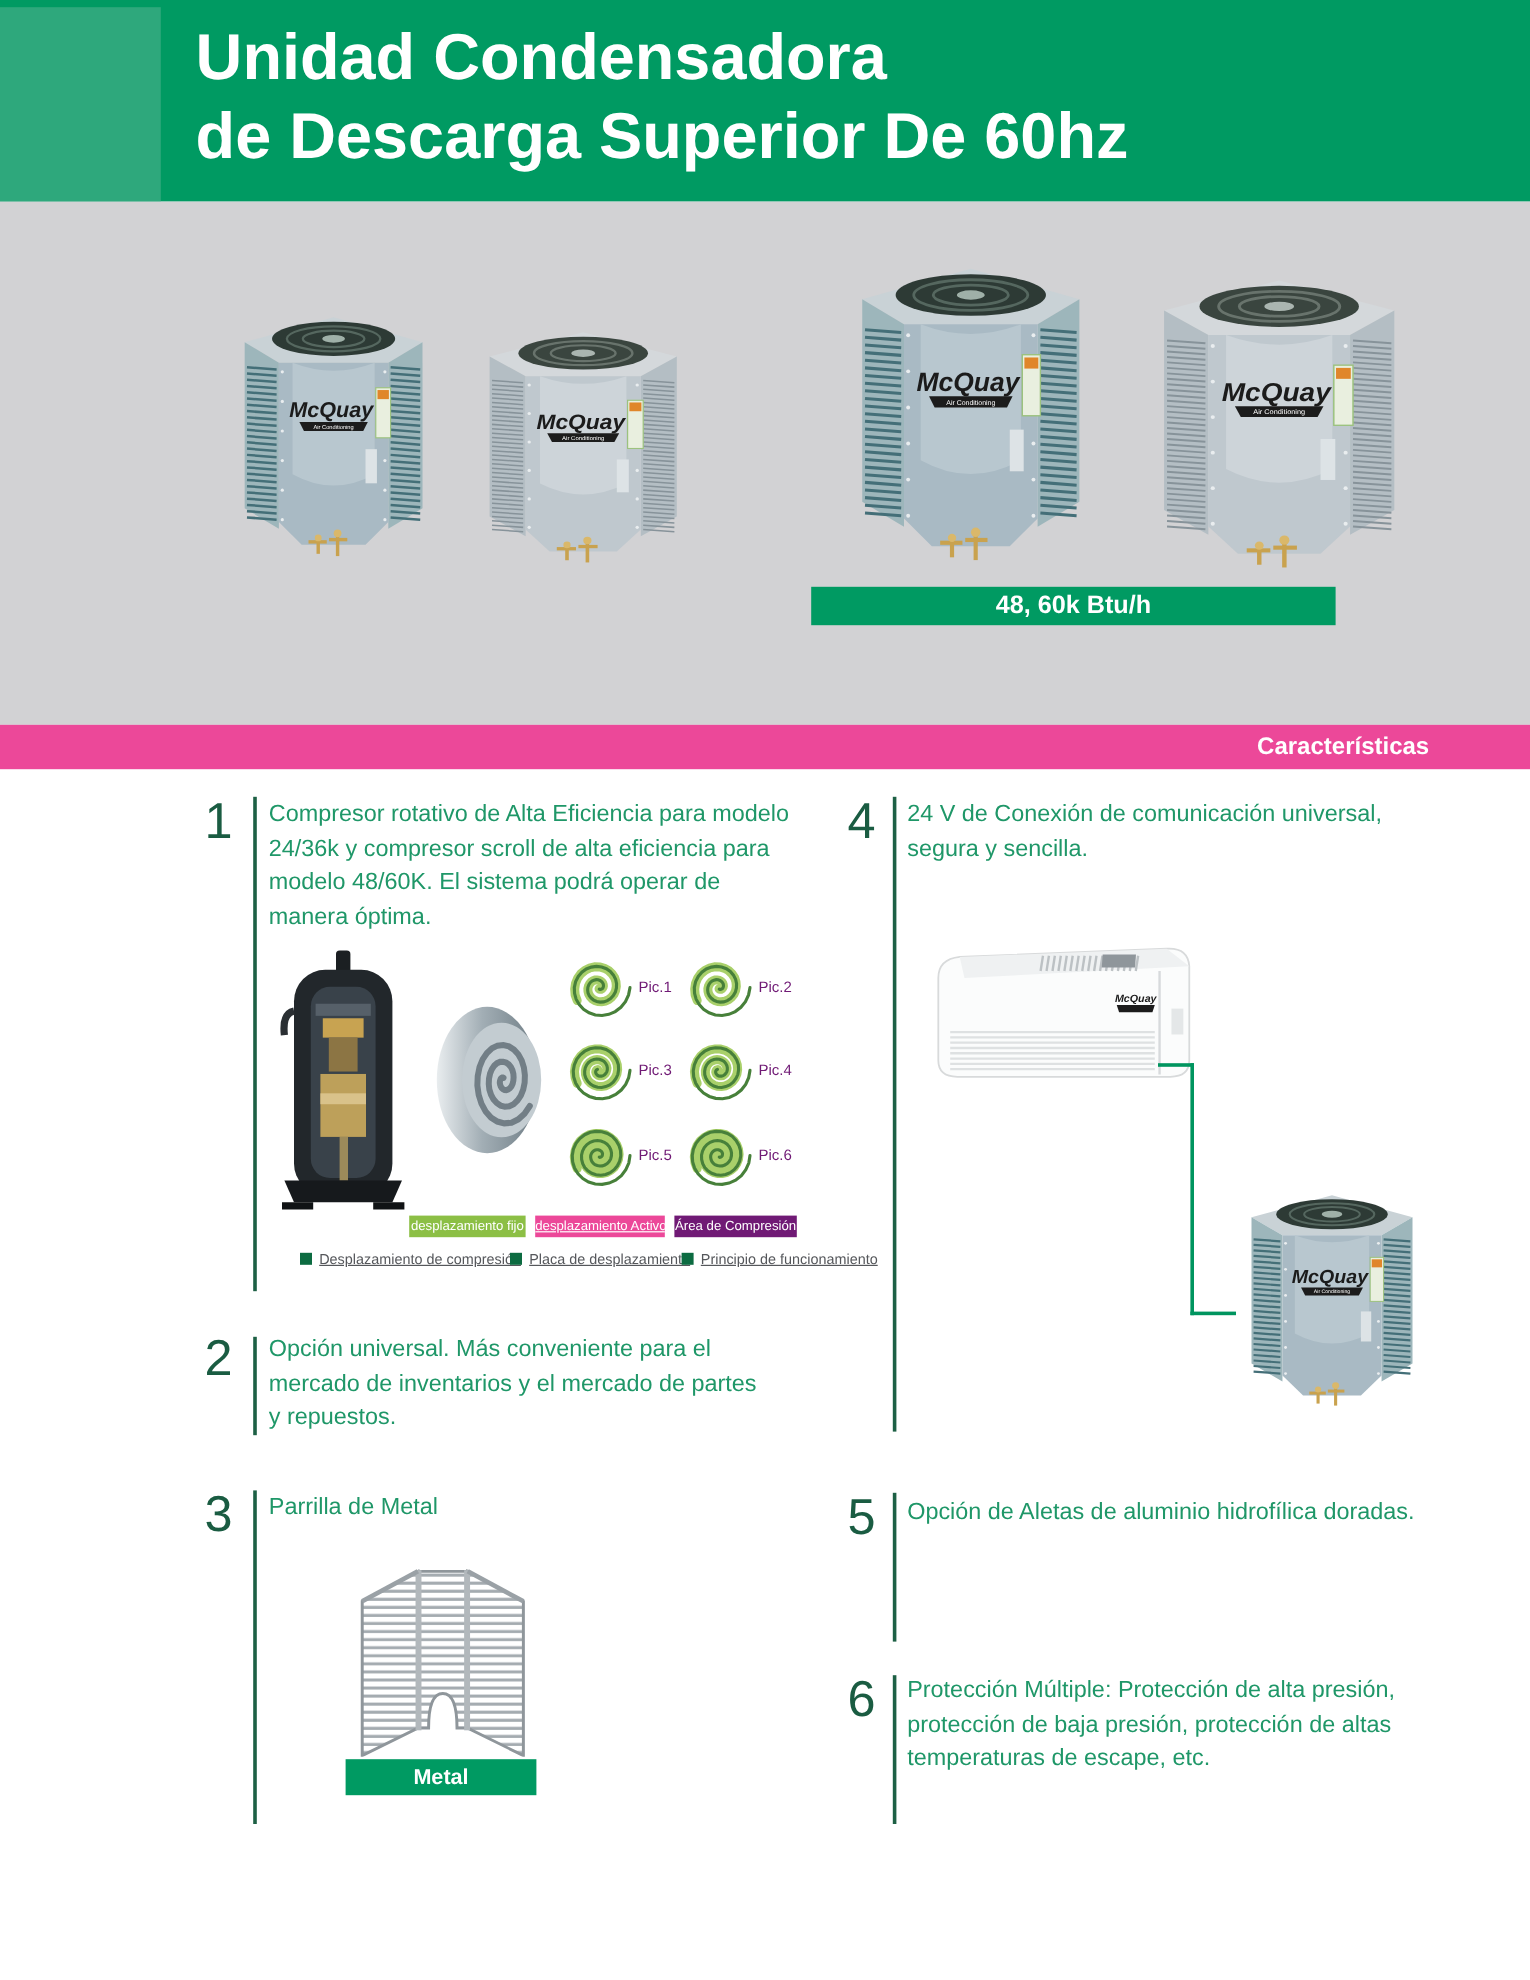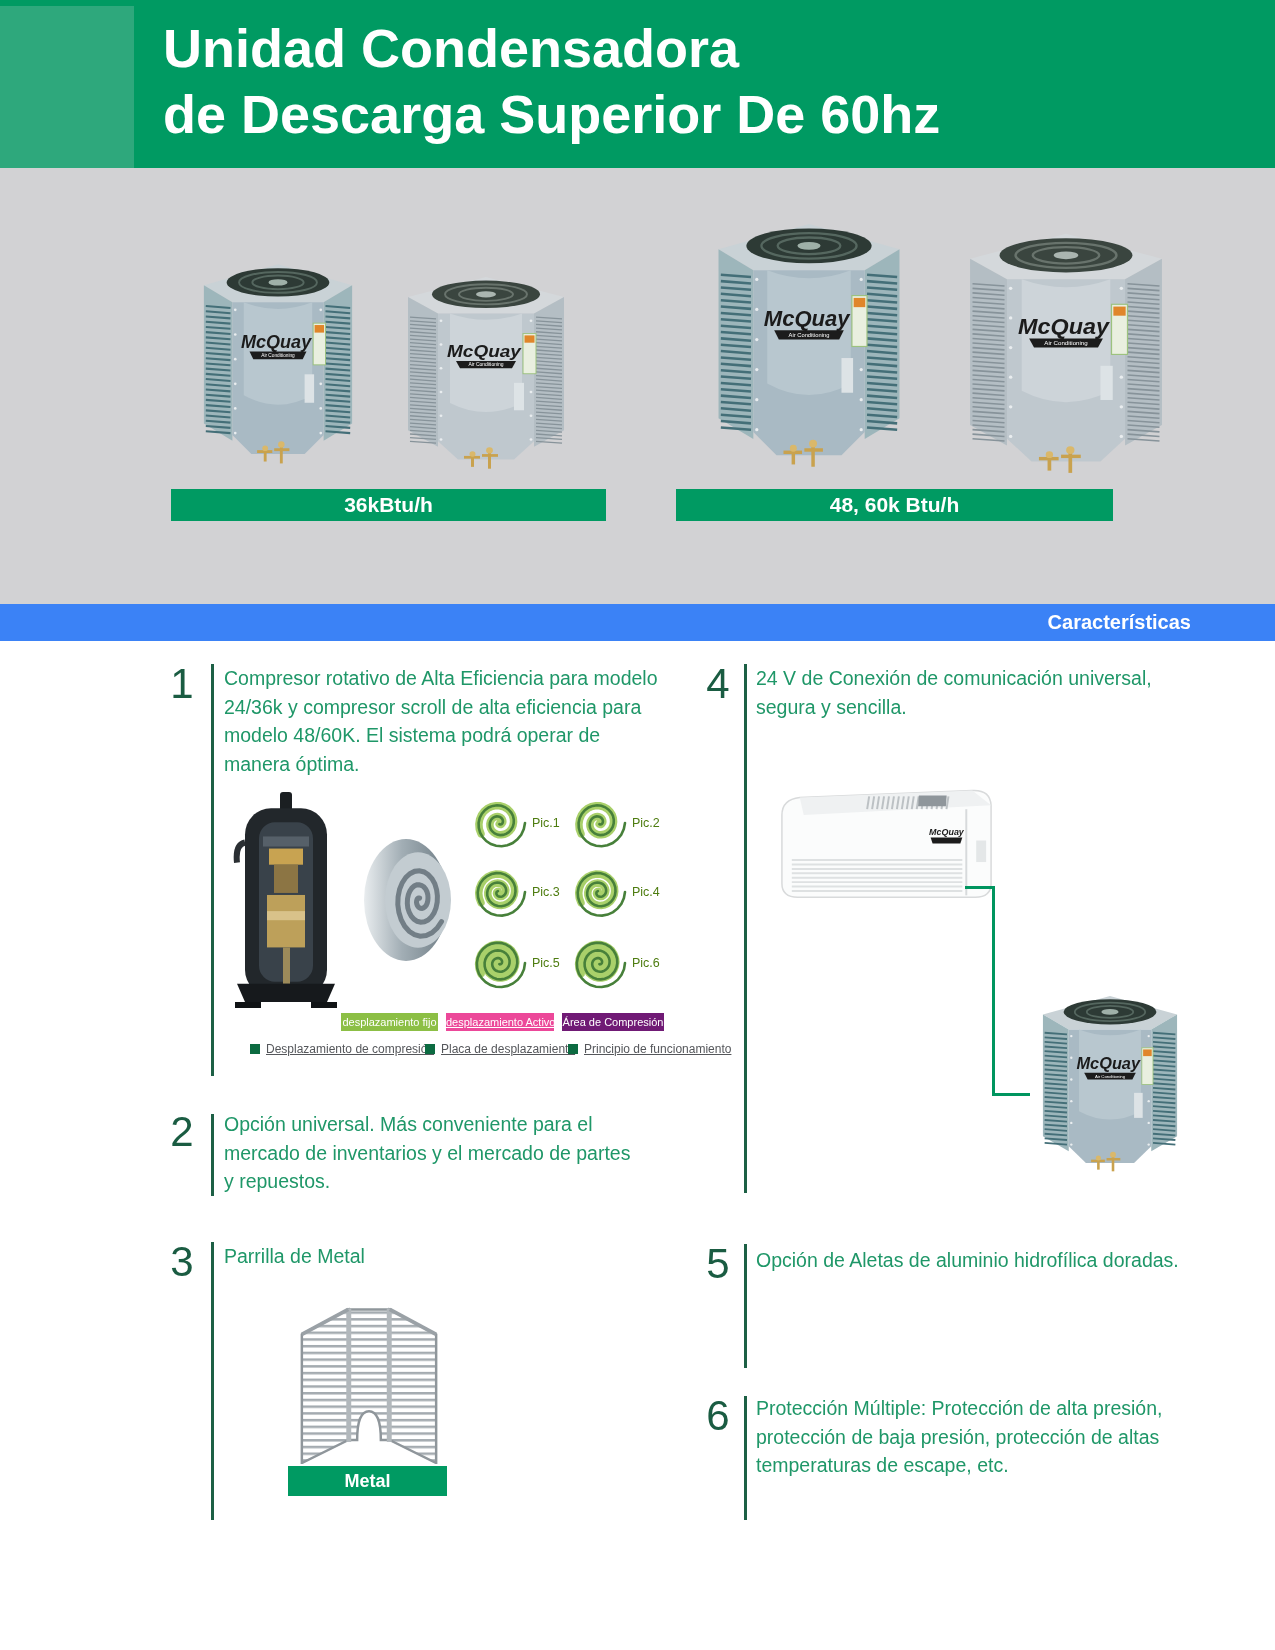--- a/index.html
+++ b/index.html
@@ -12,40 +12,40 @@
   .hdr-light{left:0;top:6px;width:134px;height:162px;background:#2ea87c;}
   .hdr-title{left:163px;top:15px;width:1050px;font-size:54px;line-height:66px;
              font-weight:bold;color:#ffffff;white-space:pre-line;}
 
   
   .gray-band{left:0;top:168px;width:1275px;height:436px;background:#d2d2d4;}
   .cap-bar{top:489px;height:32px;background:#009a62;color:#ffffff;font-weight:bold;
            font-size:21px;text-align:center;line-height:32px;}
 
   
-  .section-bar{left:0;top:604px;width:1275px;height:37px;background:#3b82f6;
+  .section-bar{left:0;top:604px;width:1275px;height:37px;background:#ec4899;
                color:#ffffff;font-weight:bold;font-size:20px;text-align:right;
                line-height:37px;padding-right:84px;box-sizing:border-box;}
 
   
   .num{font-size:42px;line-height:48px;color:#1a5c42;width:44px;text-align:center;}
   .vline{width:3px;background:#1d6045;}
   .ftext{font-size:19.5px;line-height:28.5px;color:#1f9768;white-space:pre-line;}
 
   .chip{font-size:11px;color:#ffffff;text-align:center;line-height:18px;height:18px;
         white-space:nowrap;overflow:hidden;}
   .chip-fixed{background:#8cbf45;}
   .chip-active{background:#ec4899;text-decoration:underline;}
   .chip-area{background:#701a75;}
 
   .legend-item{display:flex;align-items:center;font-size:12px;color:#55575b;white-space:nowrap;}
   .legend-item .sq{width:10px;height:10px;background:#0c6b41;margin-right:6px;flex:none;}
   .legend-item .lbl{text-decoration:underline;}
 
-  .pic-label{font-size:12.5px;color:#4d7c0f;}
+  .pic-label{font-size:12.5px;color:#701a75;}
   .metal-chip{background:#009a62;color:#ffffff;font-weight:bold;font-size:18px;
               text-align:center;line-height:30px;}
   svg{display:block;}
 </style>
 </head>
 <body>
 
 <div class="page">
 
   <div class="abs hdr"></div>
@@ -437,21 +437,20 @@
     <rect x="128" y="128" width="10" height="30" fill="#dde3e6"></rect>
     <rect x="85" y="204" width="3" height="16" fill="#c9a24e"></rect>
     <rect x="78" y="208" width="16" height="3" fill="#c9a24e"></rect>
     <circle cx="86.5" cy="206" r="3" fill="#dab86a"></circle>
     <rect x="102" y="200" width="3" height="22" fill="#c9a24e"></rect>
     <rect x="96" y="206" width="16" height="3" fill="#c9a24e"></rect>
     <circle cx="103.5" cy="202" r="3.4" fill="#dab86a"></circle>
   </svg>
     </div>
 
-  <div class="abs cap-bar" style="left:171px;width:435px;">36kBtu/h</div>
   <div class="abs cap-bar" style="left:676px;width:437px;">48, 60k Btu/h</div>
 
   <div class="abs section-bar">Características</div>
 
   <div class="abs num" style="left:160px;top:660px;">1</div>
   <div class="abs vline" style="left:211px;top:664px;height:412px;"></div>
   <div class="abs ftext" style="left:224px;top:664px;width:440px;">Compresor rotativo de Alta Eficiencia para modelo
 24/36k y compresor scroll de alta eficiencia para
 modelo 48/60K. El sistema podrá operar de
 manera óptima.</div>

